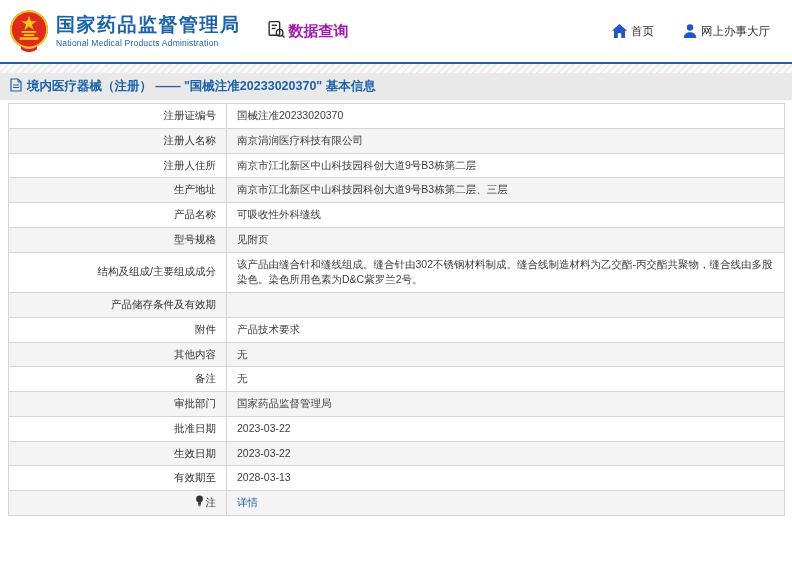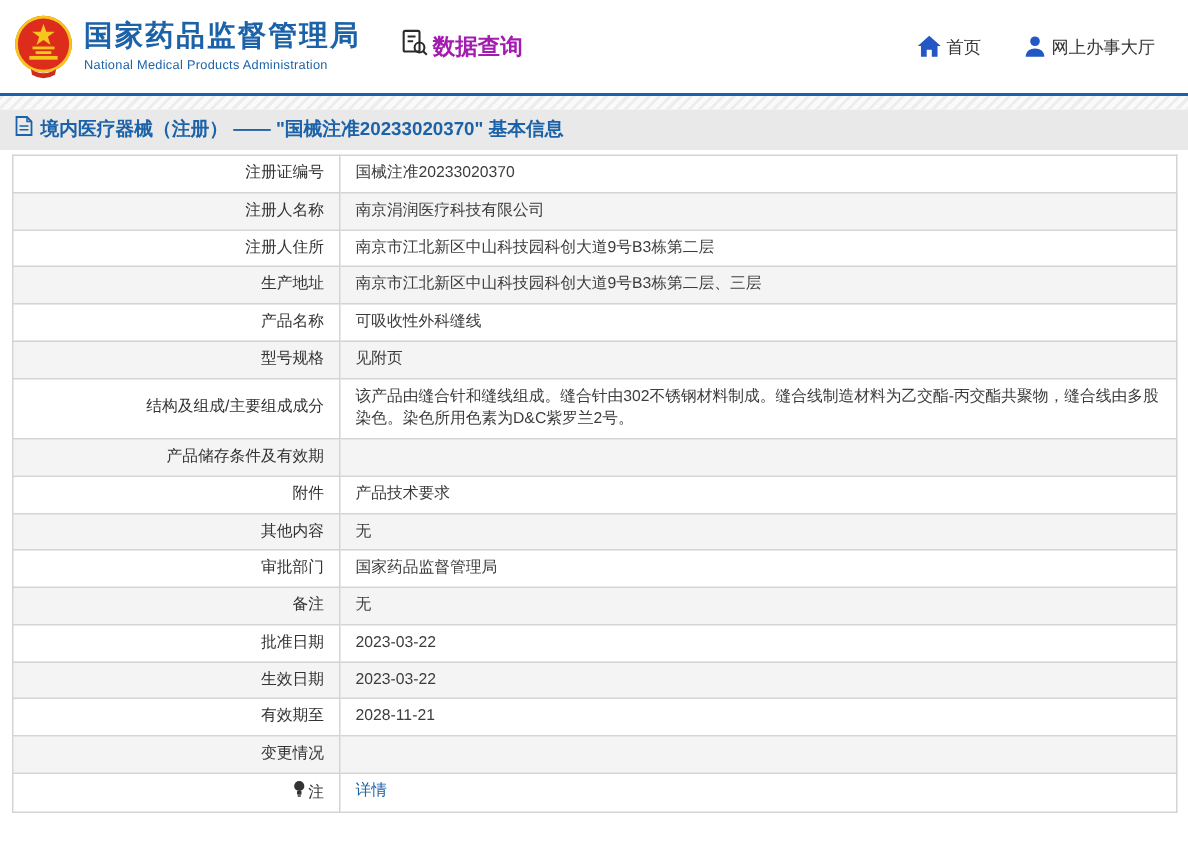--- a/index.html
+++ b/index.html
@@ -141,42 +141,38 @@
         </tr>
         <tr>
           <th><span>附件</span></th>
           <td>产品技术要求</td>
         </tr>
         <tr>
           <th><span>其他内容</span></th>
           <td>无</td>
         </tr>
         <tr>
+          <th><span>备注</span></th>
+          <td>无</td>
+        </tr>
+        <tr>
           <th><span>审批部门</span></th>
           <td>国家药品监督管理局</td>
-        </tr>
-        <tr>
-          <th><span>备注</span></th>
-          <td>无</td>
         </tr>
         <tr>
           <th><span>批准日期</span></th>
           <td>2023-03-22</td>
         </tr>
         <tr>
           <th><span>生效日期</span></th>
           <td>2023-03-22</td>
         </tr>
         <tr>
           <th><span>有效期至</span></th>
-          <td>2028-11-21</td>
-        </tr>
-        <tr>
-          <th><span>变更情况</span></th>
-          <td></td>
+          <td>2028-03-13</td>
         </tr>
         <tr>
           <th><svg class="bulb" width="9" height="12" viewBox="0 0 9 12" fill="#333">
               <circle cx="4.5" cy="4" r="3.4"></circle>
               <rect x="3" y="7.2" width="3" height="2.6" rx="0.6"></rect>
               <rect x="3.4" y="10.2" width="2.2" height="1" rx="0.4"></rect>
             </svg><span>注</span></th>
           <td><a href="#" class="detail-link">详情</a></td>
         </tr>
       </tbody>

